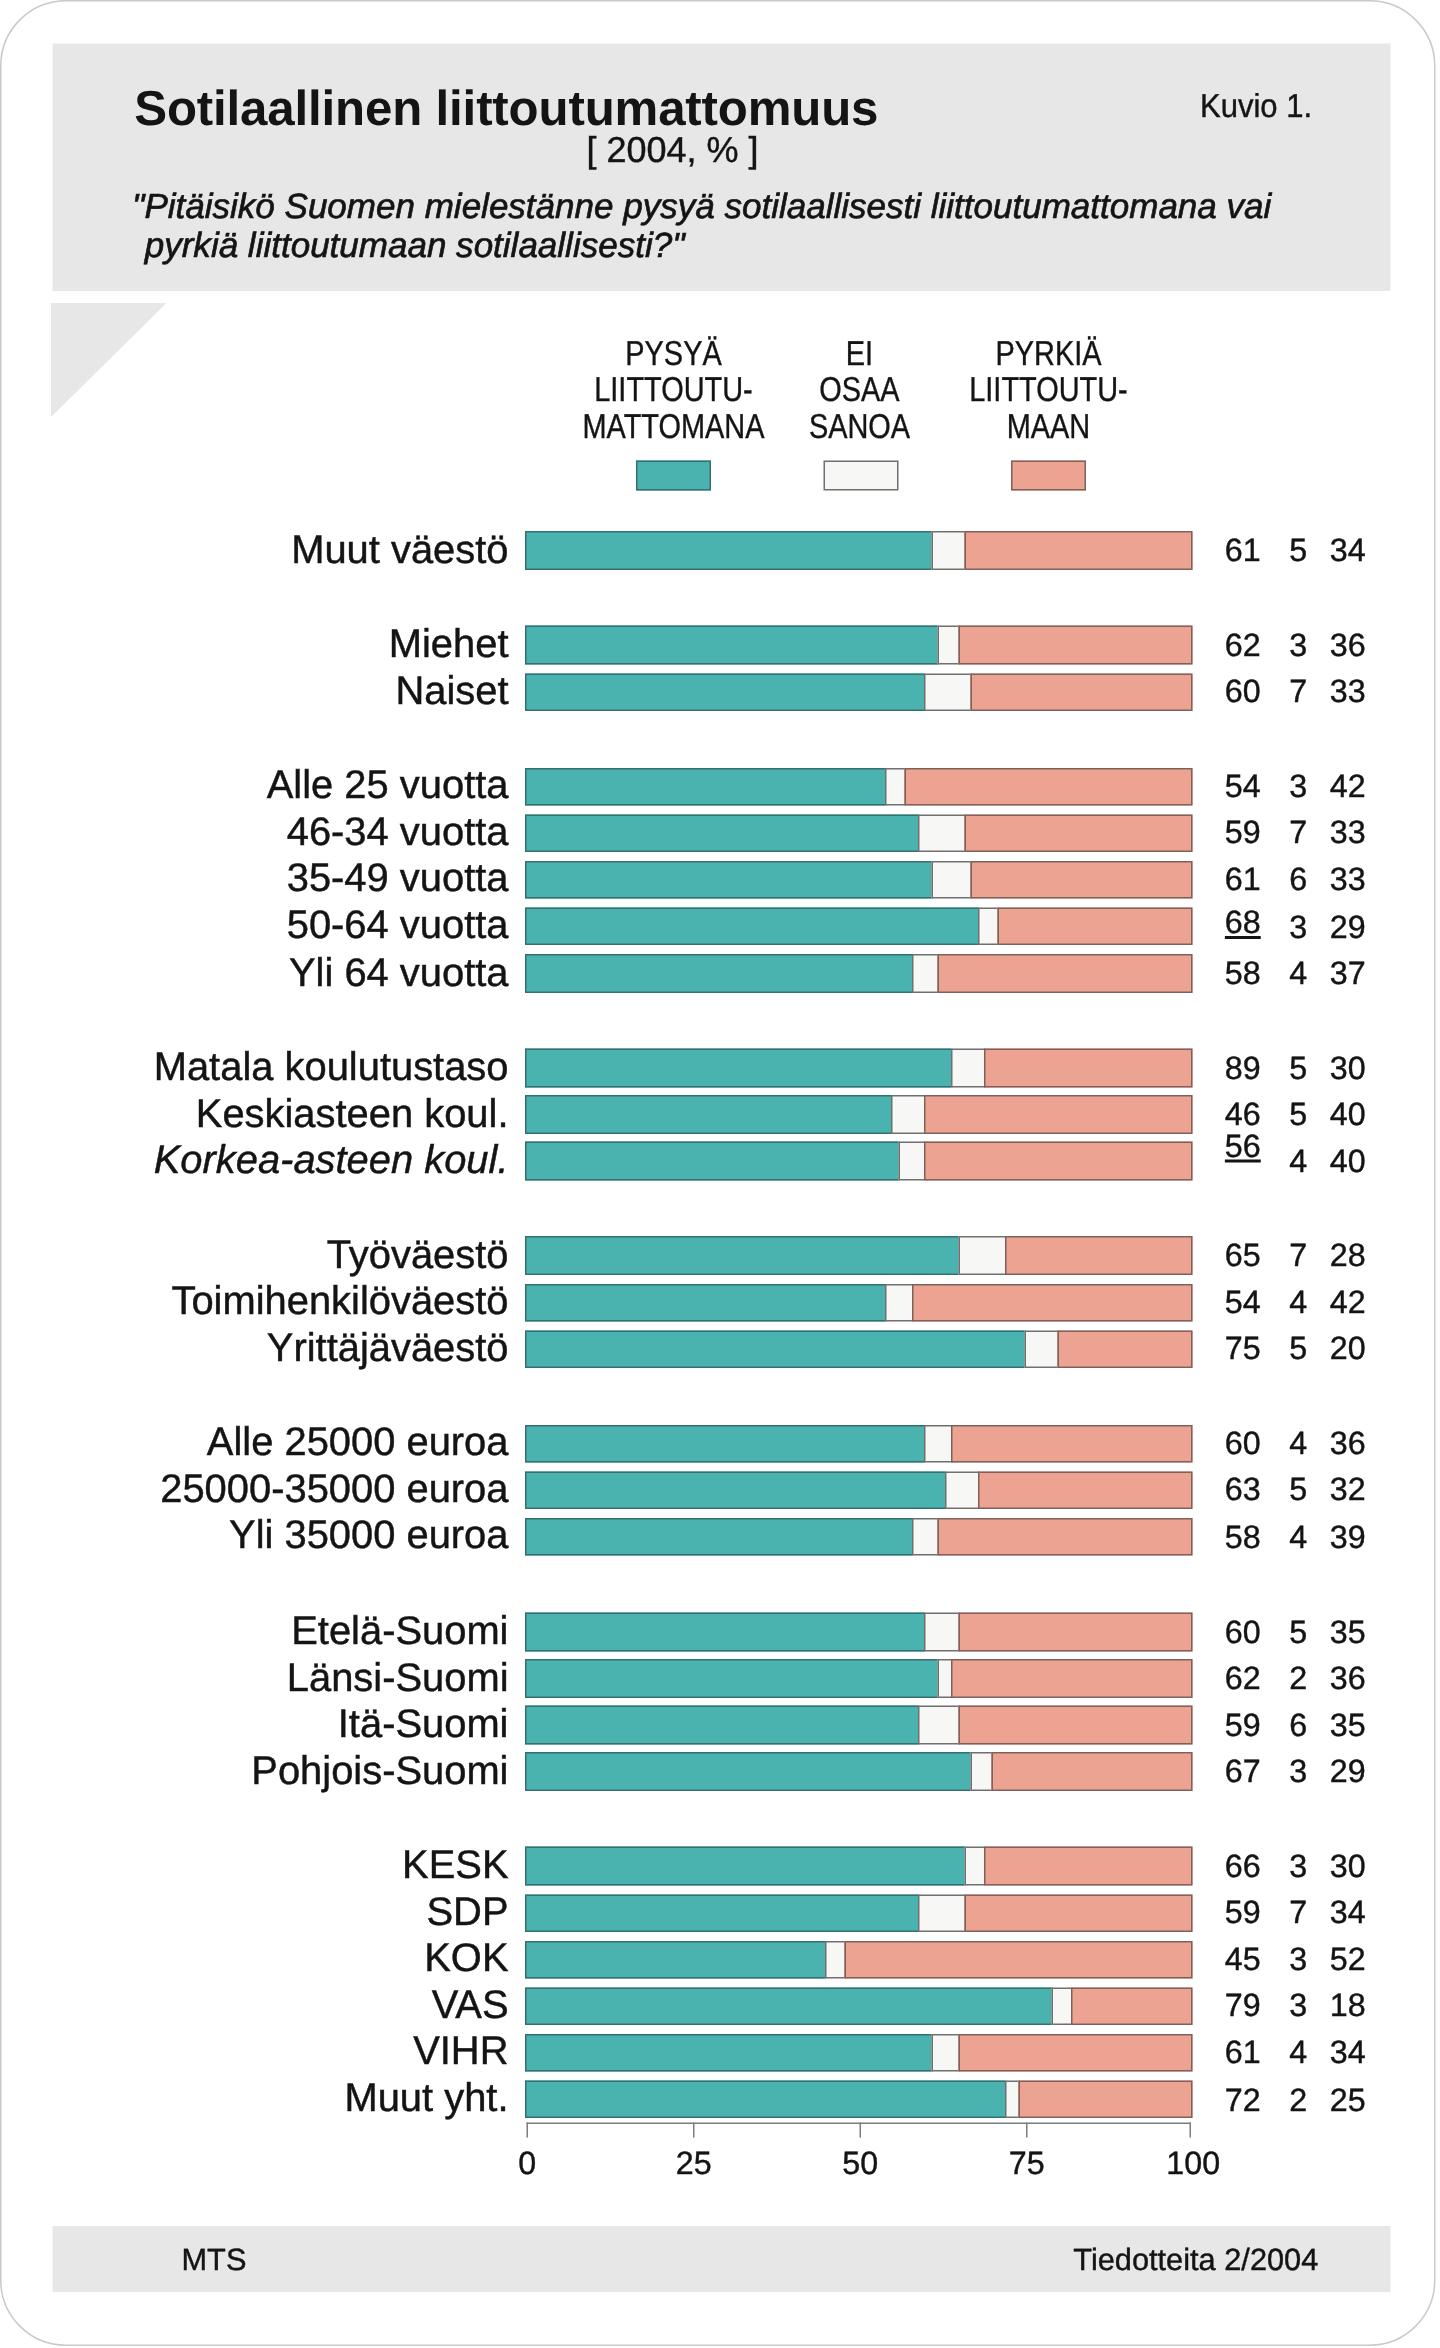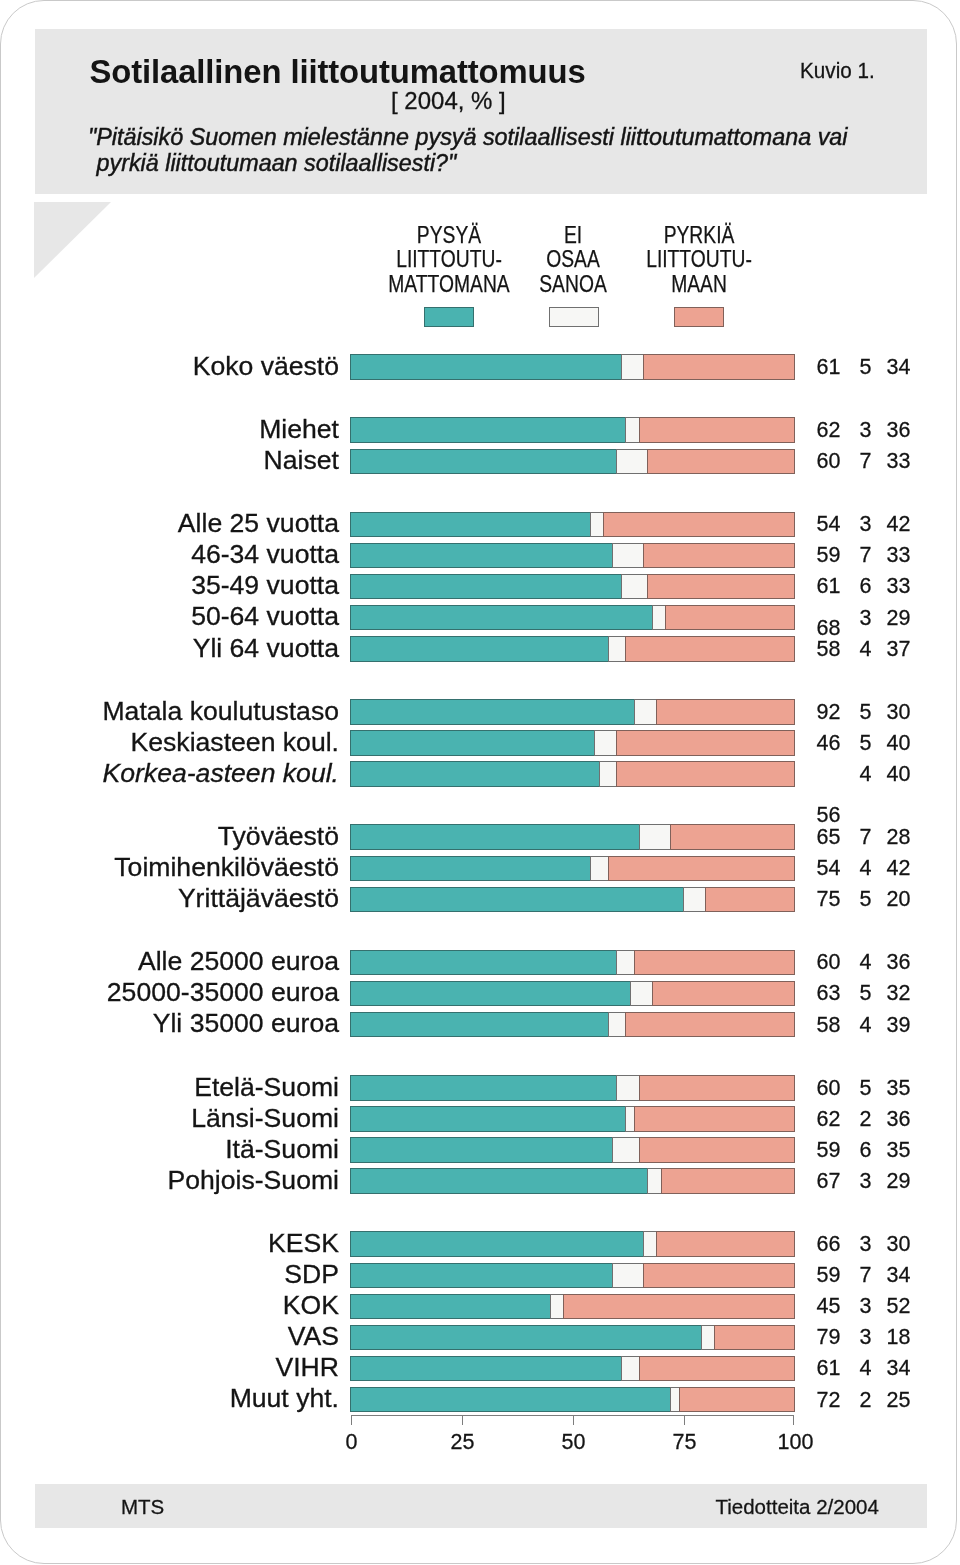--- a/index.html
+++ b/index.html
@@ -64,21 +64,21 @@
       <div class="colhead" style="left: 463px; top: 222.5px; width: 220px;">EI
 OSAA
 SANOA</div>
       <div class="swatch" style="left: 548.5px; top: 306.5px; width: 50px; background: rgb(247, 247, 245); border-color: rgb(112, 112, 112);"></div>
       <div class="colhead" style="left: 588.6px; top: 222.5px; width: 220px;">PYRKIÄ
 LIITTOUTU-
 MAAN</div>
       <div class="swatch" style="left: 674.1px; top: 306.5px; width: 50px; background: rgb(237, 163, 146); border-color: rgb(128, 97, 90);"></div>
     </div>
   <div id="rows">
-      <div class="rowlabel" style="left: 60px; width: 279px; top: 352.8px;">Koko väestö</div>
+      <div class="rowlabel" style="left: 60px; width: 279px; top: 352.8px;">Muut väestö</div>
       <div class="bar" style="left: 350px; top: 354.3px; width: 444px; height: 25.5px;">
         <div class="seg" style="left: 0px; width: 271.84px; background: rgb(74, 179, 176); border-color: rgb(53, 112, 110);"></div>
         <div class="seg" style="left: 270.84px; width: 23.2px; background: rgb(247, 247, 245); border-color: rgb(112, 112, 112);"></div>
         <div class="seg" style="left: 293.04px; width: 151.96px; background: rgb(237, 163, 146); border-color: rgb(128, 97, 90);"></div>
       </div>
       <div class="vals" style="left: 780.5px; width: 60px; top: 354.9px;">61</div>
       <div class="vals" style="left: 811.5px; width: 60px; top: 354.9px;">5</div>
       <div class="vals" style="left: 850.5px; width: 60px; top: 354.9px;">34</div>
       <div class="rowlabel" style="left: 60px; width: 279px; top: 415.9px;">Miehet</div>
       <div class="bar" style="left: 350px; top: 417.4px; width: 444px; height: 25.5px;">
@@ -124,57 +124,57 @@
       </div>
       <div class="vals" style="left: 780.5px; width: 60px; top: 574.4px;">61</div>
       <div class="vals" style="left: 811.5px; width: 60px; top: 574.4px;">6</div>
       <div class="vals" style="left: 850.5px; width: 60px; top: 574.4px;">33</div>
       <div class="rowlabel" style="left: 60px; width: 279px; top: 603.4px;">50-64 vuotta</div>
       <div class="bar" style="left: 350px; top: 604.9px; width: 444px; height: 25.5px;">
         <div class="seg" style="left: 0px; width: 302.92px; background: rgb(74, 179, 176); border-color: rgb(53, 112, 110);"></div>
         <div class="seg" style="left: 301.92px; width: 14.32px; background: rgb(247, 247, 245); border-color: rgb(112, 112, 112);"></div>
         <div class="seg" style="left: 315.24px; width: 129.76px; background: rgb(237, 163, 146); border-color: rgb(128, 97, 90);"></div>
       </div>
-      <div class="vals" style="left: 780.5px; width: 60px; top: 616px;">68</div>
+      <div class="vals" style="left: 780.5px; width: 60px; top: 603px; text-decoration: underline;">68</div>
       <div class="vals" style="left: 811.5px; width: 60px; top: 605.5px;">3</div>
       <div class="vals" style="left: 850.5px; width: 60px; top: 605.5px;">29</div>
       <div class="rowlabel" style="left: 60px; width: 279px; top: 634.5px;">Yli 64 vuotta</div>
       <div class="bar" style="left: 350px; top: 636px; width: 444px; height: 25.5px;">
         <div class="seg" style="left: 0px; width: 258.52px; background: rgb(74, 179, 176); border-color: rgb(53, 112, 110);"></div>
         <div class="seg" style="left: 257.52px; width: 18.76px; background: rgb(247, 247, 245); border-color: rgb(112, 112, 112);"></div>
         <div class="seg" style="left: 275.28px; width: 169.72px; background: rgb(237, 163, 146); border-color: rgb(128, 97, 90);"></div>
       </div>
       <div class="vals" style="left: 780.5px; width: 60px; top: 636.6px;">58</div>
       <div class="vals" style="left: 811.5px; width: 60px; top: 636.6px;">4</div>
       <div class="vals" style="left: 850.5px; width: 60px; top: 636.6px;">37</div>
       <div class="rowlabel" style="left: 60px; width: 279px; top: 697.6px;">Matala koulutustaso</div>
       <div class="bar" style="left: 350px; top: 699.1px; width: 444px; height: 25.5px;">
         <div class="seg" style="left: 0px; width: 285.16px; background: rgb(74, 179, 176); border-color: rgb(53, 112, 110);"></div>
         <div class="seg" style="left: 284.16px; width: 23.2px; background: rgb(247, 247, 245); border-color: rgb(112, 112, 112);"></div>
         <div class="seg" style="left: 306.36px; width: 138.64px; background: rgb(237, 163, 146); border-color: rgb(128, 97, 90);"></div>
       </div>
-      <div class="vals" style="left: 780.5px; width: 60px; top: 699.7px;">92</div>
+      <div class="vals" style="left: 780.5px; width: 60px; top: 699.7px;">89</div>
       <div class="vals" style="left: 811.5px; width: 60px; top: 699.7px;">5</div>
       <div class="vals" style="left: 850.5px; width: 60px; top: 699.7px;">30</div>
       <div class="rowlabel" style="left: 60px; width: 279px; top: 728.7px;">Keskiasteen koul.</div>
       <div class="bar" style="left: 350px; top: 730.2px; width: 444px; height: 25.5px;">
         <div class="seg" style="left: 0px; width: 245.2px; background: rgb(74, 179, 176); border-color: rgb(53, 112, 110);"></div>
         <div class="seg" style="left: 244.2px; width: 23.2px; background: rgb(247, 247, 245); border-color: rgb(112, 112, 112);"></div>
         <div class="seg" style="left: 266.4px; width: 178.6px; background: rgb(237, 163, 146); border-color: rgb(128, 97, 90);"></div>
       </div>
       <div class="vals" style="left: 780.5px; width: 60px; top: 730.8px;">46</div>
       <div class="vals" style="left: 811.5px; width: 60px; top: 730.8px;">5</div>
       <div class="vals" style="left: 850.5px; width: 60px; top: 730.8px;">40</div>
       <div class="rowlabel" style="left: 60px; width: 279px; top: 759.8px; font-style: italic;">Korkea-asteen koul.</div>
       <div class="bar" style="left: 350px; top: 761.3px; width: 444px; height: 25.5px;">
         <div class="seg" style="left: 0px; width: 249.64px; background: rgb(74, 179, 176); border-color: rgb(53, 112, 110);"></div>
         <div class="seg" style="left: 248.64px; width: 18.76px; background: rgb(247, 247, 245); border-color: rgb(112, 112, 112);"></div>
         <div class="seg" style="left: 266.4px; width: 178.6px; background: rgb(237, 163, 146); border-color: rgb(128, 97, 90);"></div>
       </div>
-      <div class="vals" style="left: 780.5px; width: 60px; top: 803px;">56</div>
+      <div class="vals" style="left: 780.5px; width: 60px; top: 752px; text-decoration: underline;">56</div>
       <div class="vals" style="left: 811.5px; width: 60px; top: 761.9px;">4</div>
       <div class="vals" style="left: 850.5px; width: 60px; top: 761.9px;">40</div>
       <div class="rowlabel" style="left: 60px; width: 279px; top: 822.9px;">Työväestö</div>
       <div class="bar" style="left: 350px; top: 824.4px; width: 444px; height: 25.5px;">
         <div class="seg" style="left: 0px; width: 289.6px; background: rgb(74, 179, 176); border-color: rgb(53, 112, 110);"></div>
         <div class="seg" style="left: 288.6px; width: 32.08px; background: rgb(247, 247, 245); border-color: rgb(112, 112, 112);"></div>
         <div class="seg" style="left: 319.68px; width: 125.32px; background: rgb(237, 163, 146); border-color: rgb(128, 97, 90);"></div>
       </div>
       <div class="vals" style="left: 780.5px; width: 60px; top: 825px;">65</div>
       <div class="vals" style="left: 811.5px; width: 60px; top: 825px;">7</div>

